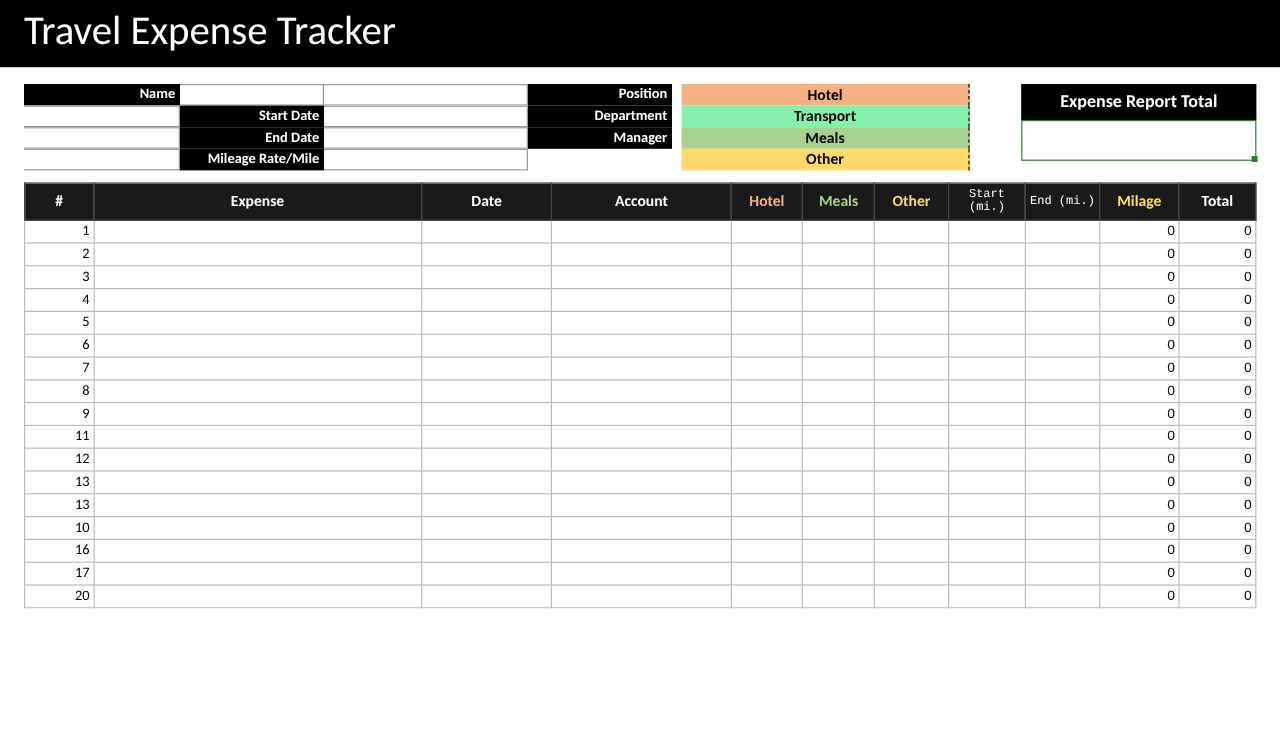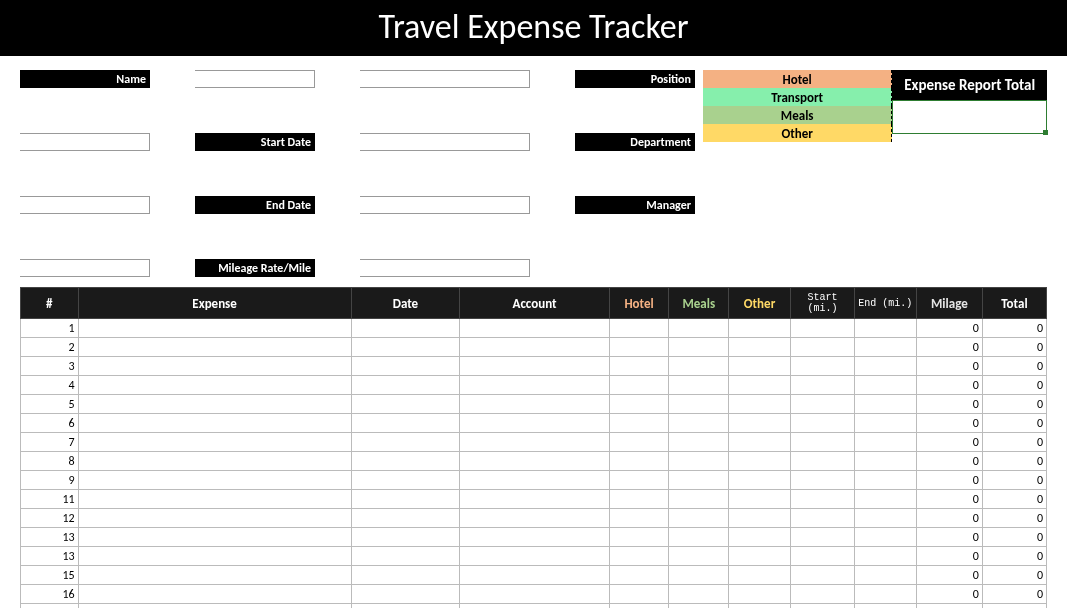--- a/index.html
+++ b/index.html
@@ -9,33 +9,31 @@
     background: #fff;
     width: 1067px;
   }
   .title-bar {
     background: #000;
     color: #fff;
     font-size: 34px;
     font-weight: 300;
     padding: 6px 20px 10px 20px;
     height: 56px;
-    text-align: center;
   }
   .top-area {
     display: flex;
     padding: 14px 20px 6px 20px;
     gap: 0;
   }
   .info-grid {
     display: grid;
     grid-template-columns: 130px 120px 170px 120px;
     grid-auto-rows: 18px;
     font-size: 12px;
-    gap: 45px;
   }
   .info-label {
     background: #000;
     color: #fff;
     text-align: right;
     padding-right: 4px;
     font-weight: bold;
     border: 0;
     display: flex;
     align-items: center;
@@ -104,21 +102,21 @@
     font-size: 13px;
     font-weight: bold;
     padding: 4px 2px;
     border: 1px solid #444;
     height: 26px;
   }
   .main-table th.th-hotel { background: #1a1a1a; color: #f4b183; }
   .main-table th.th-meals { background: #1a1a1a; color: #a9d18e; }
   .main-table th.th-other { background: #1a1a1a; color: #ffd966; }
   .main-table th.th-small { font-size: 10px; font-weight: normal; font-family: Liberation Mono, monospace; }
-  .main-table th.th-milage { color: #e5e5e5; }
+  .main-table th.th-milage { color: #fde047; }
   .main-table td {
     border: 1px solid #bbb;
     height: 19px;
     font-size: 12px;
     padding: 0 3px;
   }
   .col-num { width: 54px; text-align: right; }
   .col-expense { width: 256px; }
   .col-date { width: 102px; }
   .col-account { width: 140px; }
@@ -365,21 +363,21 @@
         <td class="col-account"></td>
         <td class="col-hotel"></td>
         <td class="col-meals"></td>
         <td class="col-other"></td>
         <td class="col-start"></td>
         <td class="col-end"></td>
         <td class="col-milage">0</td>
         <td class="col-total">0</td>
       </tr>
       <tr>
-        <td class="col-num">15</td>
+        <td class="col-num">10</td>
         <td class="col-expense"></td>
         <td class="col-date"></td>
         <td class="col-account"></td>
         <td class="col-hotel"></td>
         <td class="col-meals"></td>
         <td class="col-other"></td>
         <td class="col-start"></td>
         <td class="col-end"></td>
         <td class="col-milage">0</td>
         <td class="col-total">0</td>

